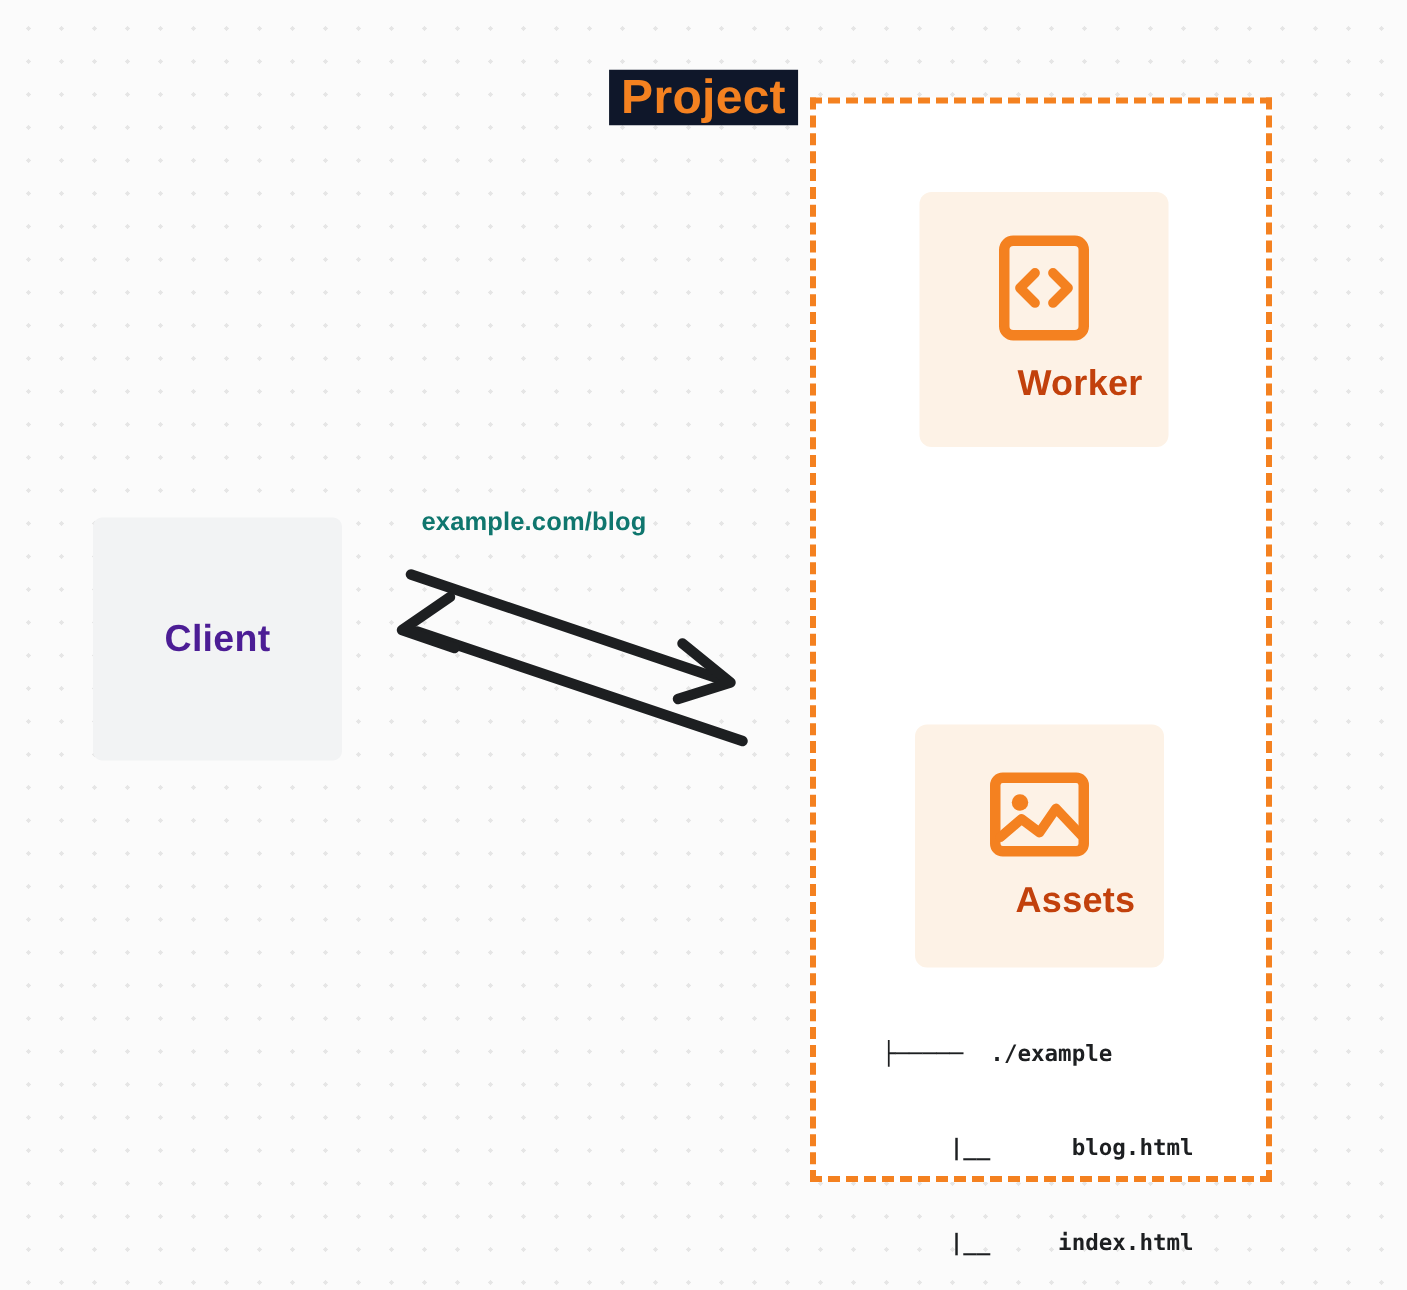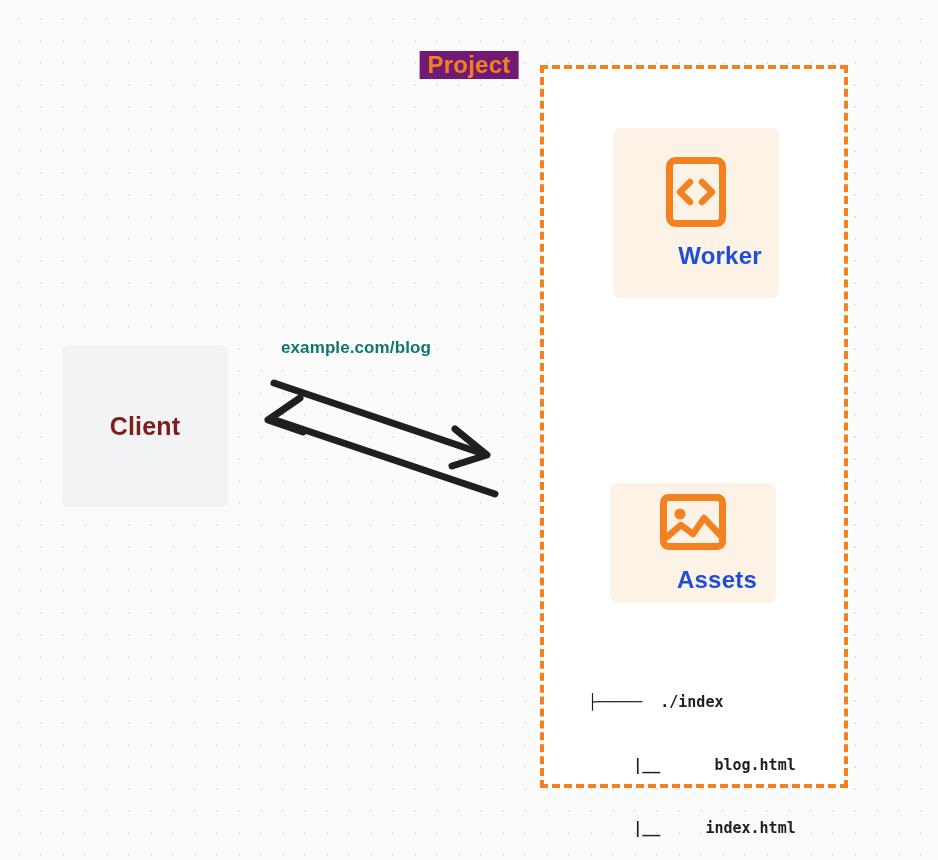--- a/index.html
+++ b/index.html
@@ -32,43 +32,43 @@
     height: 162px;
     background: #f2f3f4;
     border-radius: 6px;
     display: flex;
     align-items: center;
     justify-content: center;
   }
   .client-label {
     font-size: 25px;
     font-weight: bold;
-    color: #7f1d1d;
+    color: #4c1d95;
     letter-spacing: 0.2px;
   }
 
   
   .project-box {
     position: absolute;
     left: 540px;
     top: 65px;
     width: 308px;
     height: 723px;
     background: #ffffff;
     border: 4px dashed #f48120;
     box-sizing: border-box;
   }
   .project-title {
     position: absolute;
     left: 50%;
     top: 65px;
     transform: translate(-50%, -50%);
-    background: #701a75;
+    background: #0f172a;
     padding: 0 8px;
-    font-size: 24px;
+    font-size: 32px;
     font-weight: bold;
     color: #f48120;
     letter-spacing: 0.2px;
     white-space: nowrap;
     text-align: center;
   }
 
   
   .card {
     position: absolute;
@@ -81,30 +81,30 @@
     justify-content: center;
   }
   .card-worker {
     left: 613px;
     top: 128px;
     height: 170px;
   }
   .card-assets {
     left: 610px;
     top: 483px;
-    height: 120px;
+    height: 162px;
   }
   .card-icon {
     display: block;
     margin-bottom: 14px;
   }
   .card-label {
     font-size: 24px;
     font-weight: bold;
-    color: #1d4ed8;
+    color: #c2410c;
     letter-spacing: 0.2px;
     margin-left: 48px;
   }
 
   
   .file-tree {
     position: absolute;
     left: 588px;
     top: 650px;
     font-family: "DejaVu Sans Mono", "Liberation Mono", monospace;
@@ -178,19 +178,19 @@
   <div class="card card-assets">
     <svg class="card-icon" width="68" height="60" viewBox="0 0 68 60" xmlns="http://www.w3.org/2000/svg">
       <rect x="4.5" y="5.5" width="59" height="49" rx="5" ry="5" fill="none" stroke="#f48120" stroke-width="7"></rect>
       <circle cx="21" cy="22" r="5.5" fill="#f48120"></circle>
       <polyline points="8,45 22,33 34,42 45,26 62,44" fill="none" stroke="#f48120" stroke-width="6.5" stroke-linecap="round" stroke-linejoin="round"></polyline>
     </svg>
     <span class="card-label">Assets</span>
   </div>
 
   <div class="file-tree">
-    <span class="tree-row">├─────  ./index</span>
+    <span class="tree-row">├─────  ./example</span>
     <span class="tree-row">     |__      blog.html</span>
     <span class="tree-row">     |__     index.html</span>
     
   </div>
 
 </div>
 
 </body></html>

